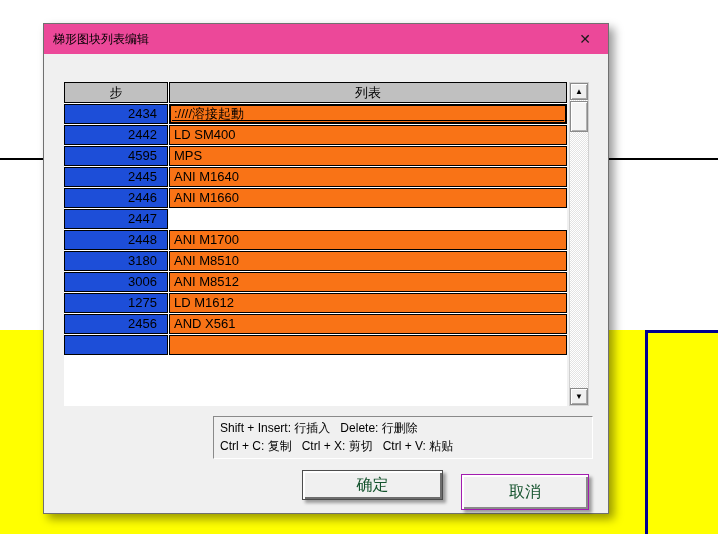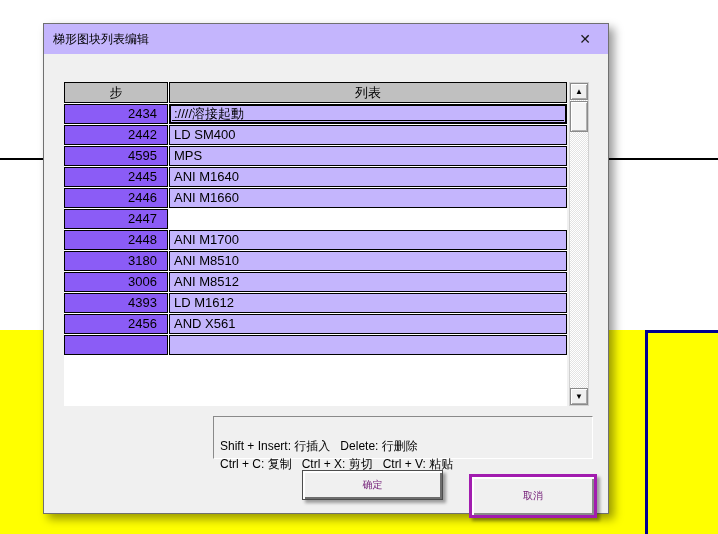--- a/index.html
+++ b/index.html
@@ -19,40 +19,40 @@
   }
 
   
   .dialog {
     position: absolute; left: 43px; top: 23px; width: 566px; height: 491px;
     background: #f0f0f0; border: 1px solid #707070;
     box-shadow: 5px 5px 9px rgba(0,0,0,0.40);
   }
   .titlebar {
     position: absolute; left: 0; top: 0; width: 100%; height: 30px;
-    background: #c4b5fd; display: flex; align-items: center;
+    background: #ec4899; display: flex; align-items: center;
   }
   .title-text { font-size: 12px; color: #000; padding-left: 9px; }
   .close-btn {
     position: absolute; right: 12px; top: 5px; width: 22px; height: 20px;
     display: flex; align-items: center; justify-content: center;
     font-size: 14px; color: #1a1a1a; cursor: pointer; background: transparent;
   }
 
   
   .table-wrap { position: absolute; left: 20px; top: 58px; width: 525px; height: 324px; }
   .grid {
     position: absolute; left: 0; top: 0; width: 503px; height: 324px;
     background: #ffffff; overflow: hidden;
   }
   .trow { display: flex; height: 20px; margin-top: 1px; }
   .trow.header { height: 21px; margin-top: 0; }
   .cell { border: 1px solid #000; font-size: 13px; color: #000; line-height: 18px; overflow: hidden; white-space: nowrap; }
-  .cell.step { width: 104px; background: #8b5cf6; text-align: right; padding-right: 10px; }
-  .cell.list { flex: 1; margin-left: 1px; background: #c4b5fd; padding-left: 4px; position: relative; }
+  .cell.step { width: 104px; background: #1d4ed8; text-align: right; padding-right: 10px; }
+  .cell.list { flex: 1; margin-left: 1px; background: #f97316; padding-left: 4px; position: relative; }
   .header .cell { background: #c0c0c0; text-align: center; padding: 0; line-height: 19px; }
   .trow.selected .cell.list { border-width: 2px; padding-left: 3px; line-height: 16px; }
   .trow.selected .cell.list::after {
     content: ""; position: absolute; left: 1px; right: 1px; bottom: 1px; height: 1px; background: #000;
   }
   .trow.partial .cell { border-bottom-width: 1px; }
 
   
   .vscroll {
     position: absolute; left: 505px; top: 0; width: 20px; height: 324px;
@@ -75,40 +75,39 @@
     box-shadow: inset 1px 1px 0 #ffffff, inset -1px -1px 0 #b0b0b0;
     cursor: grab;
   }
 
   
   .help-box {
     position: absolute; left: 169px; top: 392px; width: 380px; height: 43px;
     background: #f0f0f0;
     border: 1px solid #8a8a8a;
     border-right-color: #ffffff; border-bottom-color: #ffffff;
-    padding: 20px 6px;
+    padding: 2px 6px;
   }
   .help-line { font-size: 12px; line-height: 18px; color: #000; white-space: pre; }
 
   
   .dlg-btn {
-    position: absolute; background: #f0f0f0; font-size: 10px; color: #701a75;
+    position: absolute; background: #f0f0f0; font-size: 16px; color: #14532d;
     display: flex; align-items: center; justify-content: center; cursor: pointer;
     font-family: "Liberation Sans", "DejaVu Sans", sans-serif;
   }
   .btn-ok {
     left: 258px; top: 446px; width: 141px; height: 30px;
     border: 1px solid #4d4d4d;
     box-shadow: inset 2px 2px 0 #ffffff, inset -2px -2px 0 #6e6e6e, 3px 3px 3px rgba(0,0,0,0.35);
   }
   .btn-cancel {
-    left: 417px; top: 450px; width: 128px; height: 44px;
-    border: 3px solid #a21caf;
+    left: 417px; top: 450px; width: 128px; height: 36px;
+    border: 1px solid #a21caf;
     box-shadow: inset 2px 2px 0 #ffffff, inset -2px -2px 0 #8a8a8a, 3px 3px 3px rgba(0,0,0,0.35);
-    margin-left: 8px;
   }
 </style>
 </head>
 <body>
 
 <div class="rail-line"></div>
 <div class="yellow-strip"></div>
 <div class="navy-frame"></div>
 
 <div class="dialog">
@@ -165,21 +164,21 @@
     <div class="cell step">3180</div>
     <div class="cell list">ANI M8510</div>
   </div>
 
   <div class="trow">
     <div class="cell step">3006</div>
     <div class="cell list">ANI M8512</div>
   </div>
 
   <div class="trow">
-    <div class="cell step">4393</div>
+    <div class="cell step">1275</div>
     <div class="cell list">LD M1612</div>
   </div>
 
 
   <div class="trow">
     <div class="cell step">2456</div>
     <div class="cell list">AND X561</div>
   </div>
 </div>
       <div class="trow partial">

